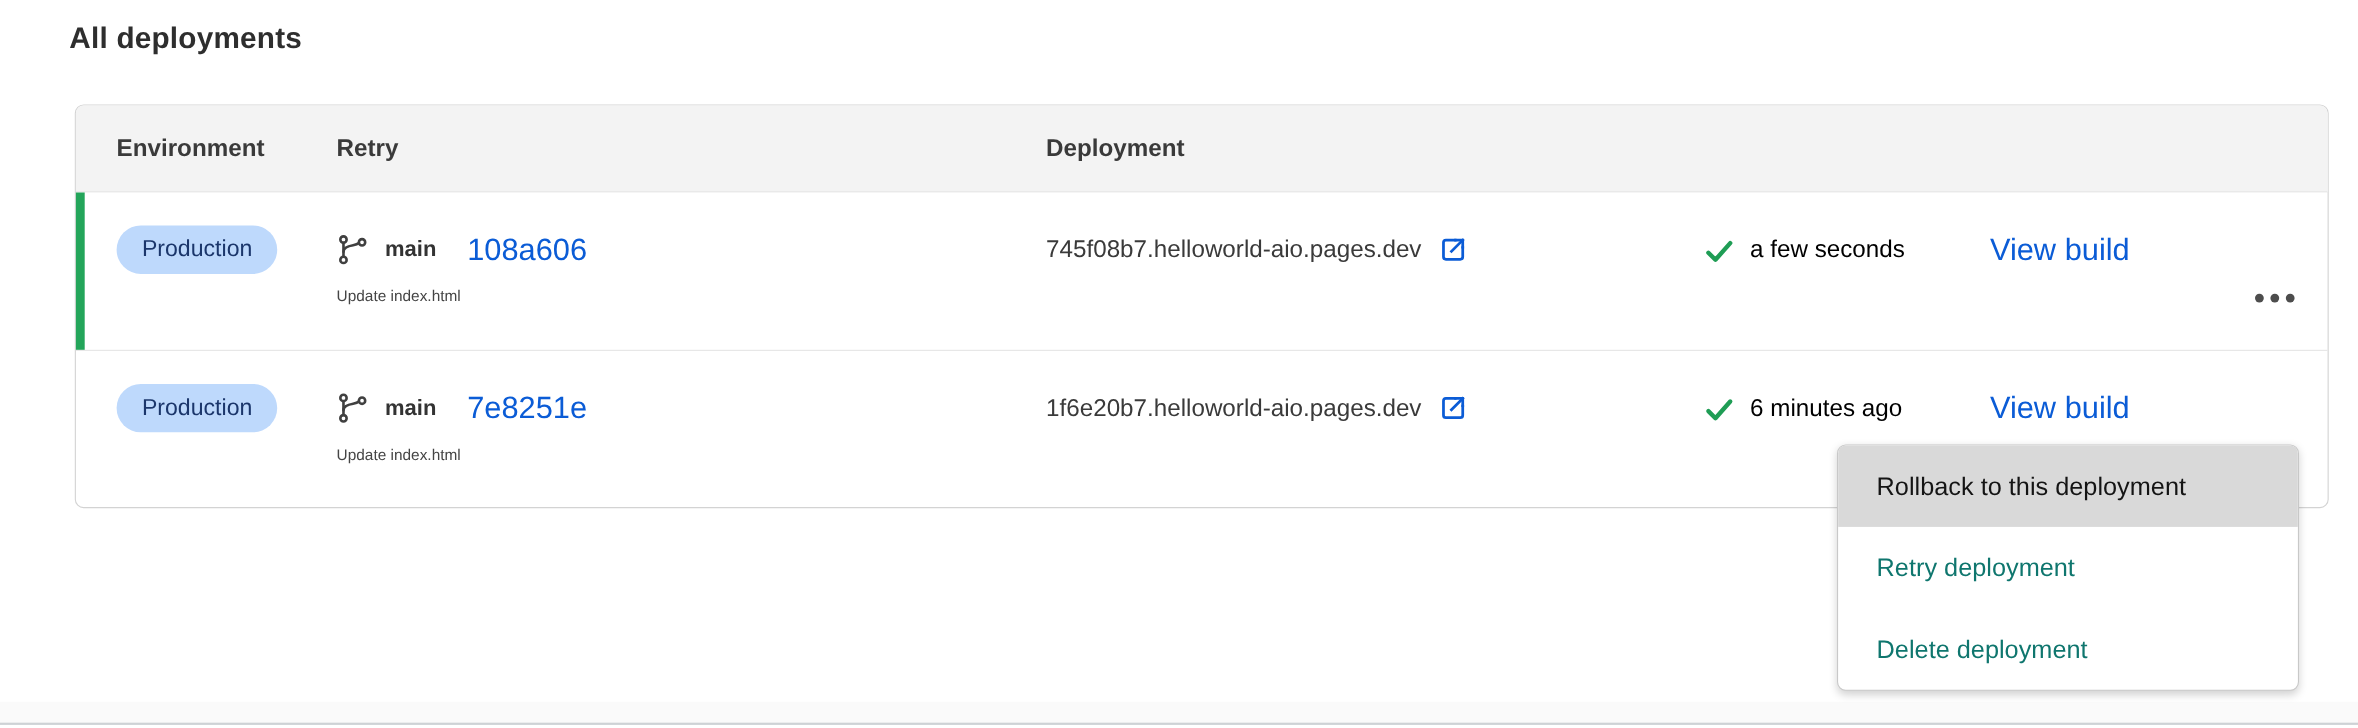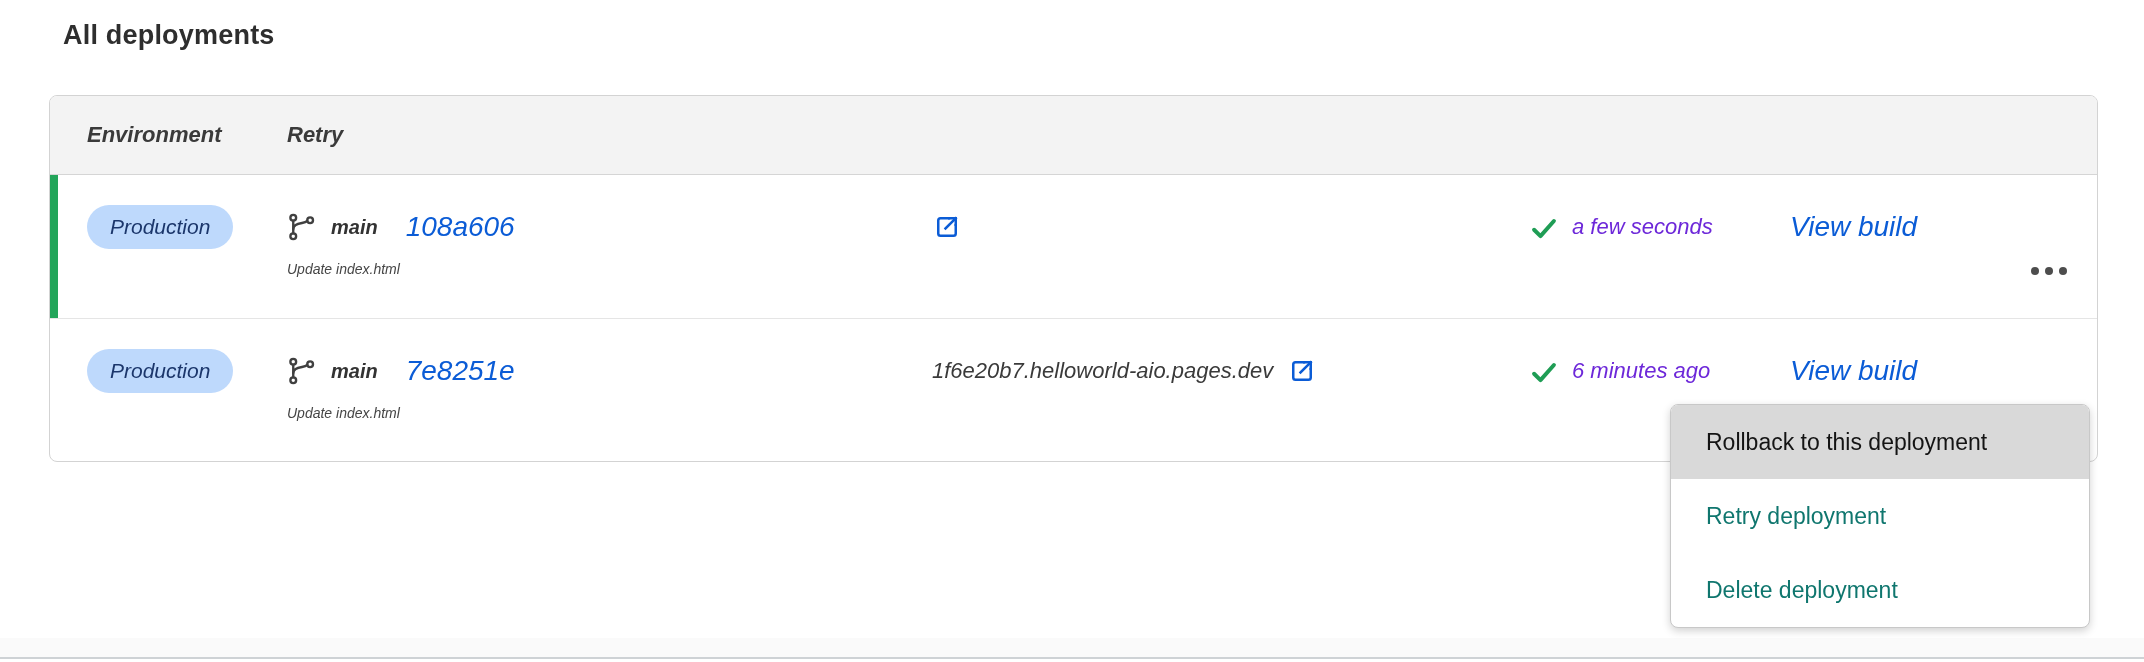--- a/index.html
+++ b/index.html
@@ -10,24 +10,24 @@
     color:#363636;
     overflow:hidden;
   }
   .page-title{
     position:absolute;left:63px;top:20px;
     font-size:27px;font-weight:600;color:#2e2e2e;margin:0;
     letter-spacing:0.2px;
   }
   
   .table{
-    position:absolute;left:49px;top:95px;
+    position:absolute;left:68px;top:95px;
     width:2049px;height:367px;
     border:1px solid #d3d3d3;border-radius:8px;
-    box-sizing:border-box;background:#fff;font-style:italic;
+    box-sizing:border-box;background:#fff;
   }
   .row-grid{
     display:grid;
     grid-template-columns:237px 645px 598px 260px 210px 97px;
   }
   .thead{
     height:78px;background:#f3f3f3;
     border-bottom:1px solid #d5d5d5;
     border-radius:7px 7px 0 0;
     align-items:center;
@@ -58,21 +58,21 @@
   .branch-ico{display:inline-flex;width:30px;height:30px;}
   .branch-name{font-size:20px;font-weight:700;color:#333;}
   .link{color:#0b5cd6;font-size:28px;text-decoration:none;cursor:pointer;}
   .commit{margin-left:14px;}
   .commit-msg{margin-top:10px;font-size:14px;color:#454545;line-height:28px;}
   .deploy-cell{display:flex;align-items:flex-start;gap:14px;}
   .deploy-url{font-size:22px;color:#3a3a3a;line-height:36px;}
   .ext-ico{display:inline-flex;width:30px;height:30px;margin-top:3px;cursor:pointer;}
   .status-cell{display:flex;align-items:flex-start;gap:14px;}
   .check-ico{display:inline-flex;width:28px;height:28px;margin-top:5px;}
-  .status-text{font-size:22px;color:#6d28d9;line-height:36px;}
+  .status-text{font-size:22px;color:#000000;line-height:36px;}
   .view-cell a{line-height:36px;}
   .actions-cell{display:flex;justify-content:center;}
   .dots{
     margin-top:14px;
     background:none;border:none;cursor:pointer;
     display:flex;gap:6px;align-items:center;padding:8px;
   }
   .dots i{width:8px;height:8px;border-radius:50%;background:#4d4d4d;display:block;}
   
   .menu{
@@ -97,20 +97,21 @@
 </head>
 <body>
 
 <h1 class="page-title">All deployments</h1>
 
 <div class="table">
 
   <div class="thead row-grid">
     <div class="th env">Environment</div>
     <div class="th">Retry</div>
+    <div class="th">Deployment</div>
   </div>
 
   <div class="trow first row-grid">
     <span class="current-bar"></span>
     <div class="cell env-cell">
       <span class="badge">Production</span>
     </div>
     <div class="cell">
       <div class="source-line1">
         <span class="branch-ico">
@@ -121,20 +122,21 @@
             <path d="M5 7 V 17"></path>
             <path d="M5 13.5 C 5 10.2 9 9.3 12 8.8 C 14.2 8.4 15.4 7.9 16.2 7.2"></path>
           </svg>
         </span>
         <span class="branch-name">main</span>
         <a class="link commit">108a606</a>
       </div>
       <div class="commit-msg">Update index.html</div>
     </div>
     <div class="cell deploy-cell">
+      <span class="deploy-url">745f08b7.helloworld-aio.pages.dev</span>
       <a class="ext-ico">
         <svg viewBox="0 0 24 24" width="30" height="30" fill="none" stroke="#0b5cd6" stroke-width="2" stroke-linecap="square">
           <path d="M13.5 5 H6.8 A1.8 1.8 0 0 0 5 6.8 V17.2 A1.8 1.8 0 0 0 6.8 19 H17.2 A1.8 1.8 0 0 0 19 17.2 V10.5"></path>
           <path d="M10.8 13.2 L19 5"></path>
           <path d="M13.8 5 H19 V10.2"></path>
         </svg>
       </a>
     </div>
     <div class="cell status-cell">
       <span class="check-ico">

